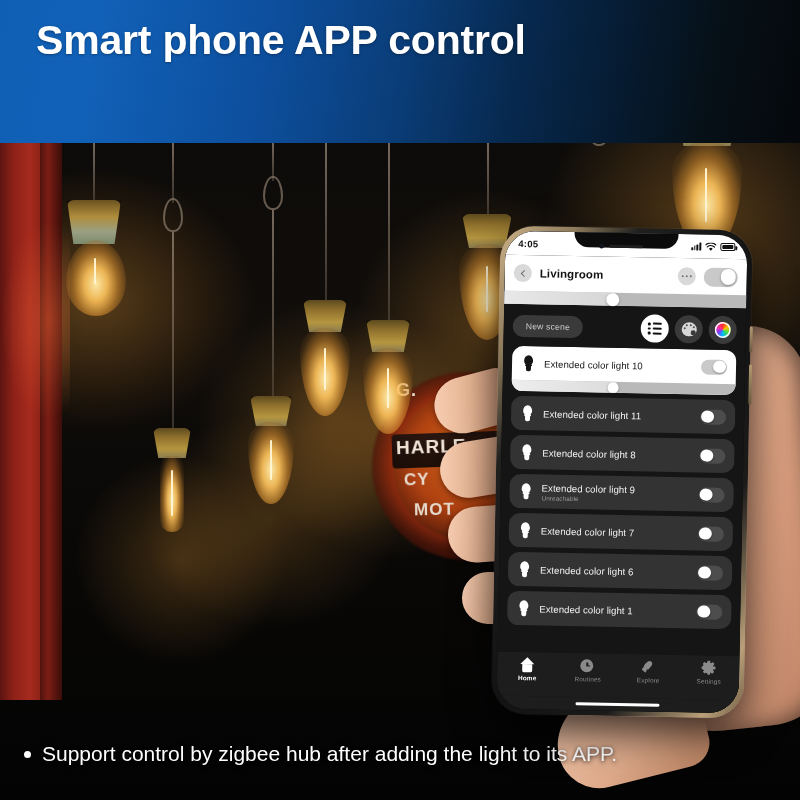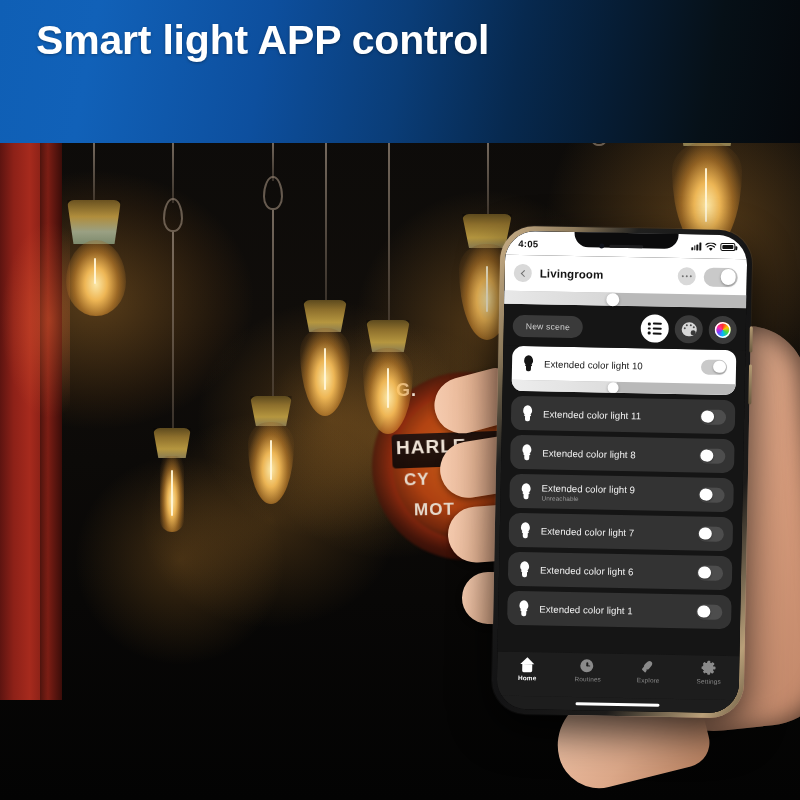--- a/index.html
+++ b/index.html
@@ -535,17 +535,21 @@
 
         <div class="home-bar">
             <i></i>
           </div>
 
       </div>
     </div>
   </div>
 
   <div class="banner">
-    <div class="banner-title">Smart light APP control</div>
+    <div class="banner-title">Smart phone APP control</div>
   </div>
 
+  <div class="caption">
+    <span class="bullet"></span>
+    <span class="caption-txt">Support control by zigbee hub after adding the light to its APP.</span>
+  </div>
 
 </div>
 
 </body></html>

